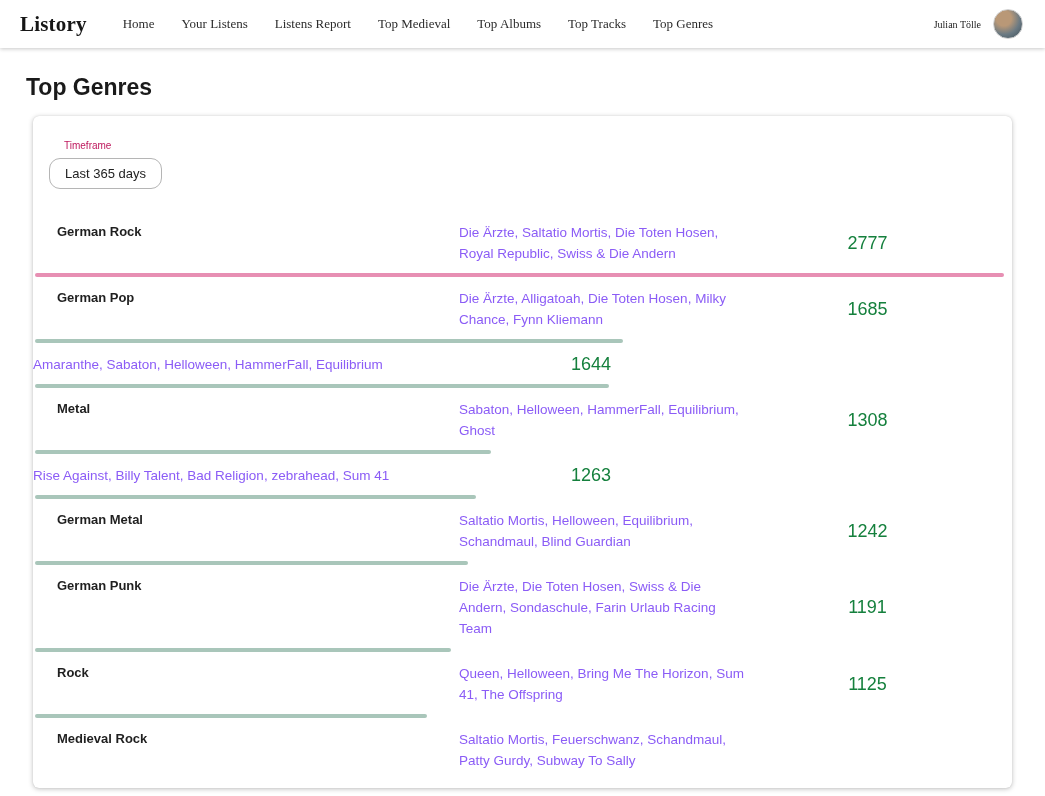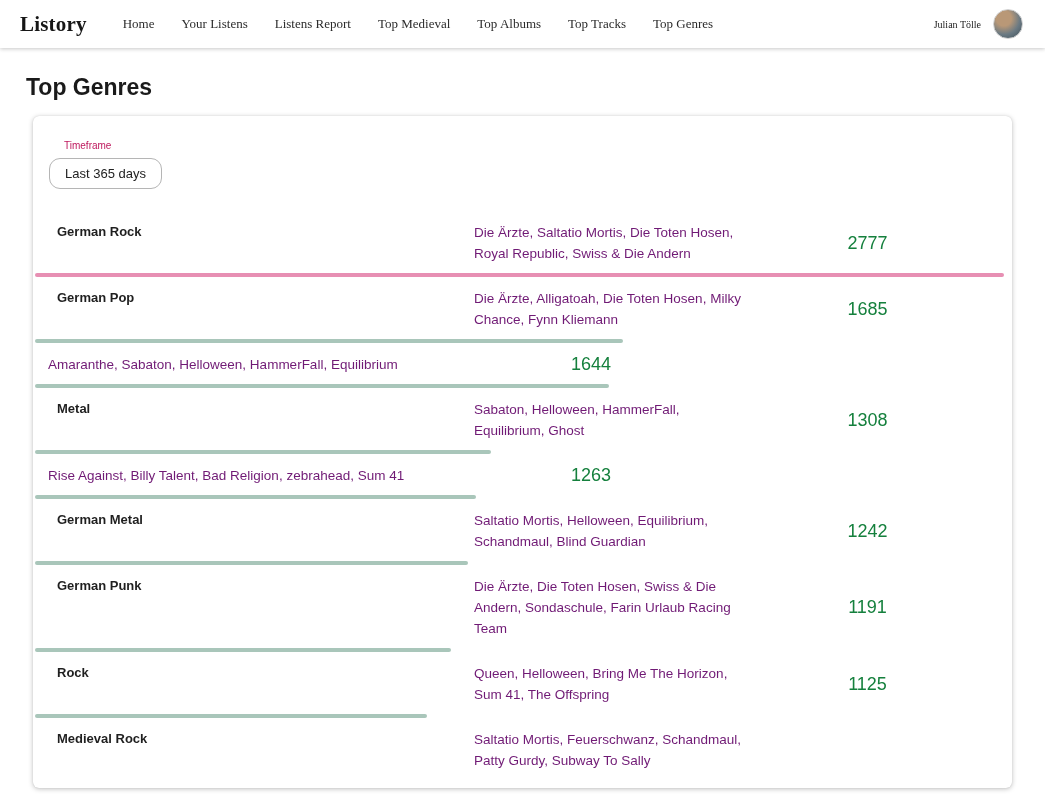--- a/index.html
+++ b/index.html
@@ -66,23 +66,22 @@
     display:grid;
     grid-template-columns:426px 316px 1fr;
     align-items:start;
     padding:11px 0 13px;
   }
   .g-name {
     padding-left:24px; padding-top:2px;
     font-size:13px; font-weight:bold; color:#1f1f1f;
   }
   .g-artists {
-    font-size:13.5px; color:#701a75; line-height:21px;
+    font-size:13.5px; color:#8b5cf6; line-height:21px;
     padding-right:24px;
-    margin-left:15px;
   }
   .g-count {
     align-self:center;
     font-size:18px; color:#15803d;
     text-align:center; padding-right:52px;
   }
   .g-bar-track {
     position:absolute; left:2px; right:8px; bottom:0; height:4px;
   }
   .g-bar { height:4px; border-radius:2px; }

